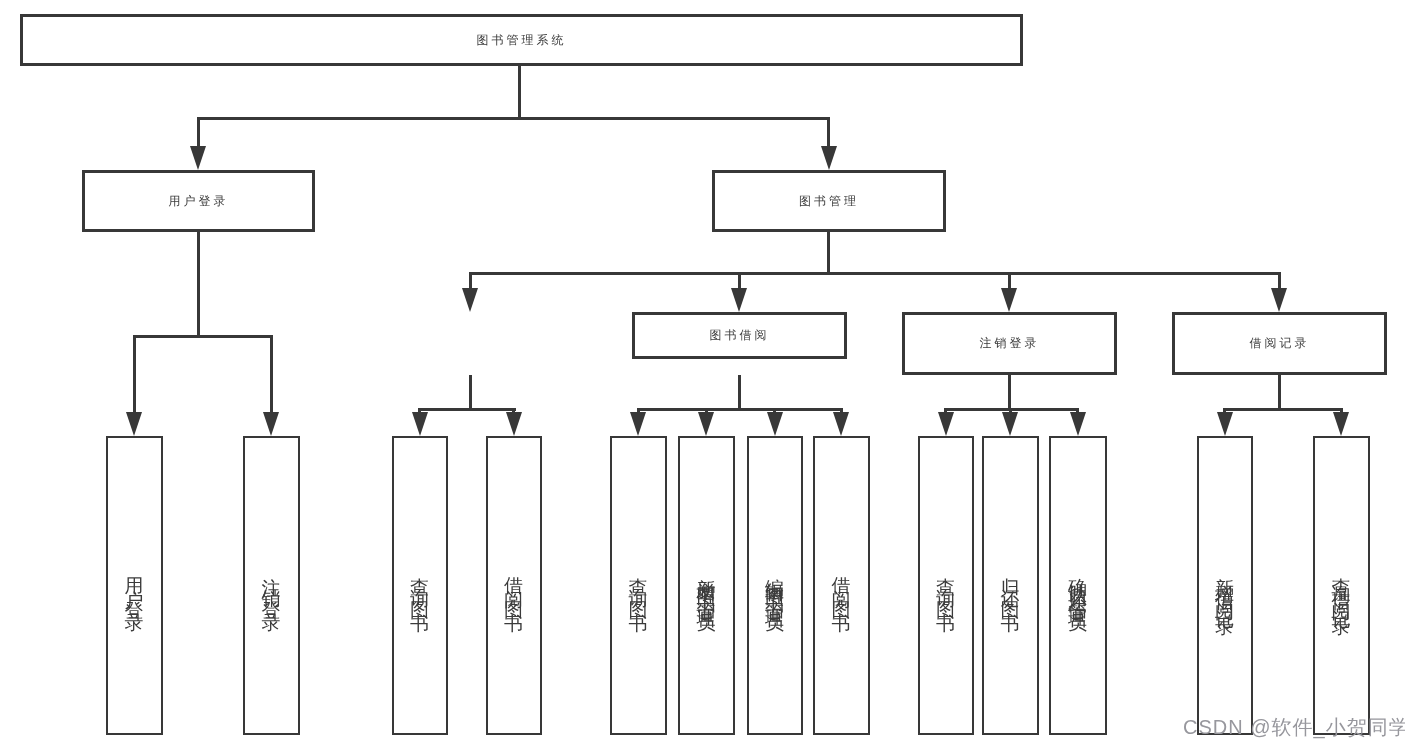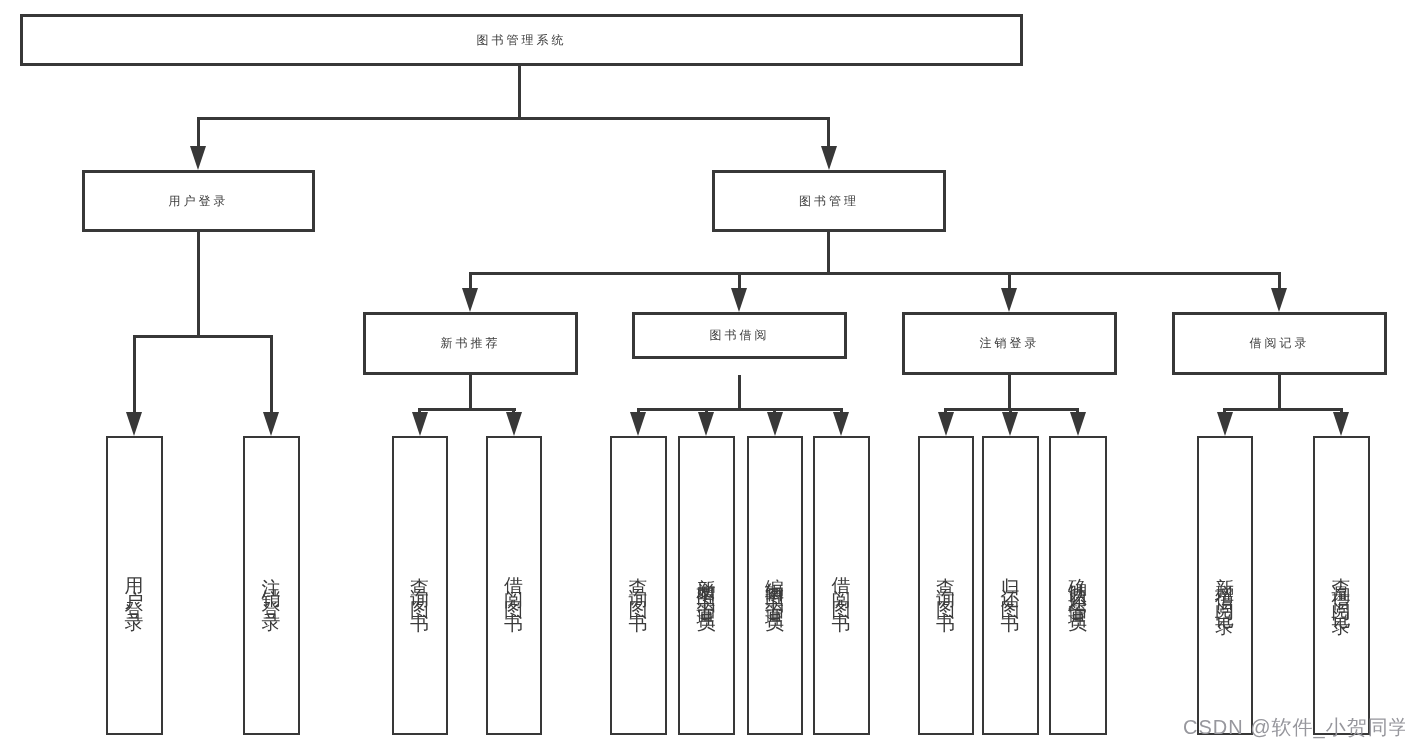--- a/index.html
+++ b/index.html
@@ -60,23 +60,20 @@
   <div class="hline" style="left:469px;top:272px;width:812px"></div>
   <div class="vline" style="left:469px;top:272px;height:18px"></div>
   <div class="vline" style="left:738px;top:272px;height:18px"></div>
   <div class="vline" style="left:1008px;top:272px;height:18px"></div>
   <div class="vline" style="left:1278px;top:272px;height:18px"></div>
   <div class="arr" style="left:462px;top:288px"></div>
   <div class="arr" style="left:731px;top:288px"></div>
   <div class="arr" style="left:1001px;top:288px"></div>
   <div class="arr" style="left:1271px;top:288px"></div>
 
-  <div class="node hnode" style="left:363px;top:312px;width:215px;height:63px">
-    <span>新书推荐</span>
-  </div>
   <div class="node hnode" style="left:632px;top:312px;width:215px;height:47px">
     <span>图书借阅</span>
   </div>
   <div class="node hnode" style="left:902px;top:312px;width:215px;height:63px">
     <span>注销登录</span>
   </div>
   <div class="node hnode" style="left:1172px;top:312px;width:215px;height:63px">
     <span>借阅记录</span>
   </div>
 

